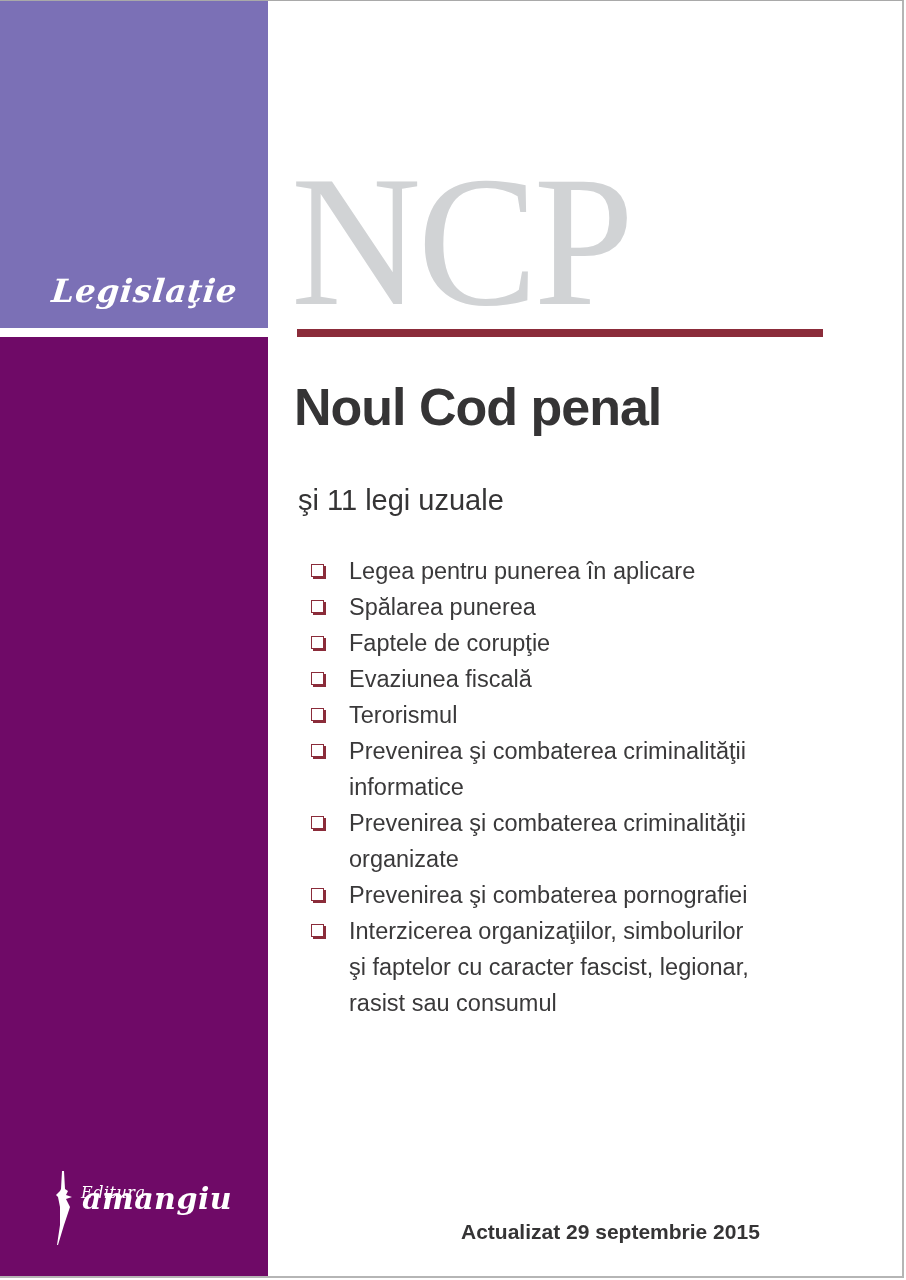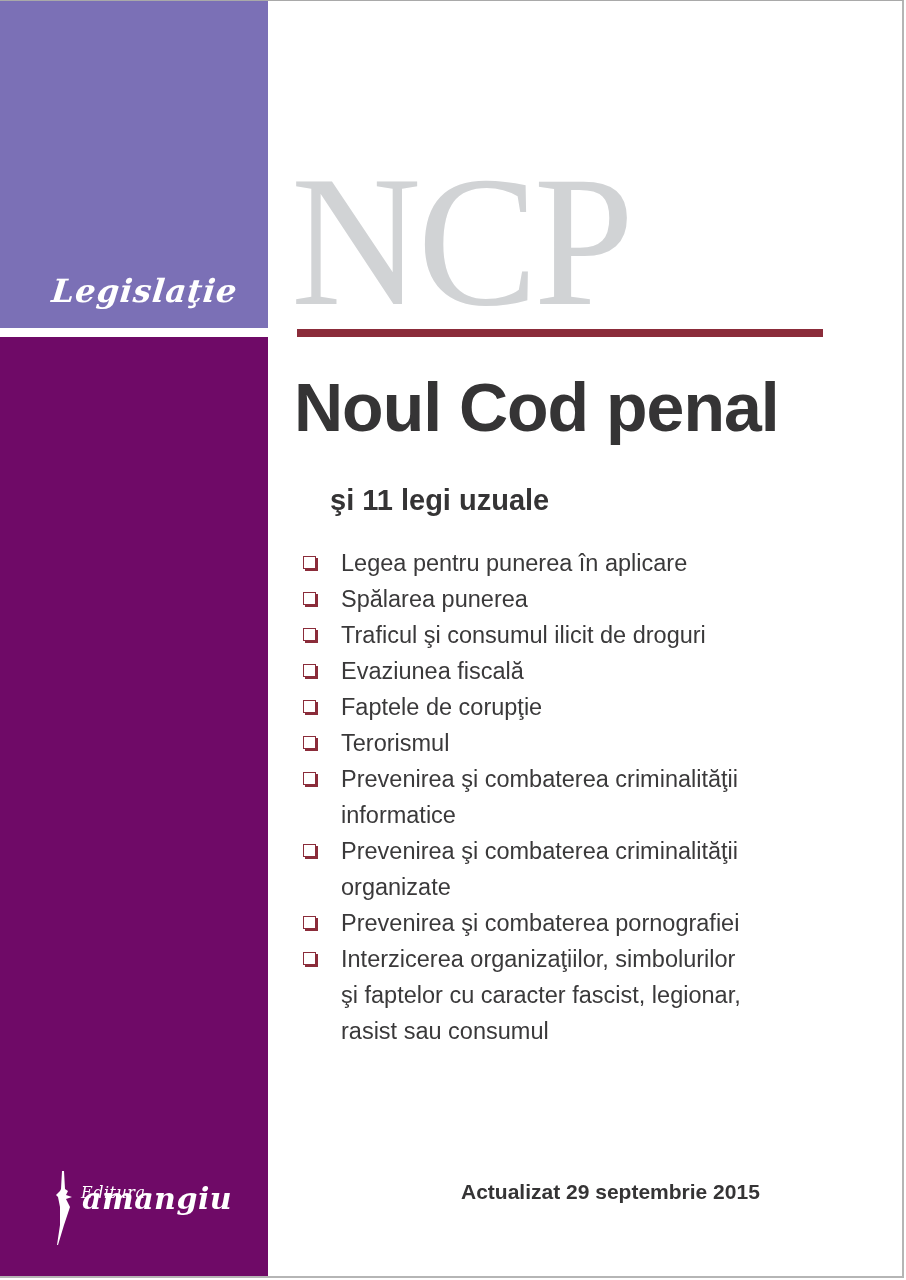--- a/index.html
+++ b/index.html
@@ -33,43 +33,43 @@
       position: absolute; left: 291px; top: 148px;
       font-family: "Liberation Serif", "DejaVu Serif", serif; font-size: 186px; line-height: 186px;
       color: #d1d3d5; letter-spacing: -4px; transform: scaleX(0.97); transform-origin: left top;
     }
     .rule {
       position: absolute; left: 297px; top: 329px; width: 526px; height: 8px;
       background: #8b2c3a;
     }
     .title {
       position: absolute; left: 294px; top: 362px;
-      font-family: "Liberation Sans", sans-serif; font-weight: bold; font-size: 68px; line-height: 90px;
+      font-family: "Liberation Sans", sans-serif; font-weight: bold; font-size: 52px; line-height: 90px;
       color: #353435; letter-spacing: -1px; white-space: nowrap;
     }
     .subtitle {
       position: absolute; left: 298px; top: 480px;
-      font-family: "Liberation Sans", sans-serif; font-weight: bold; font-size: 29px; line-height: 40px;
-      color: #353435; white-space: nowrap; margin-left: 32px;
+      font-family: "Liberation Sans", sans-serif; font-weight: normal; font-size: 29px; line-height: 40px;
+      color: #353435; white-space: nowrap;
     }
     .law-list {
       position: absolute; left: 303px; top: 545px; width: 560px;
-      margin: 0; padding: 0; list-style: none;
+      margin: 8px; padding: 0; list-style: none;
       font-family: "Liberation Sans", sans-serif; font-size: 23.5px; line-height: 36px;
       color: #3a393a;
     }
     .law-item { position: relative; padding-left: 38px; }
     .law-item .line { display: block; white-space: nowrap; }
     .checkbox {
       position: absolute; left: 0; top: 11px; width: 11px; height: 11px;
       border: 1.5px solid #8b2c3a; background: #ffffff;
       box-shadow: 2px 2px 0 #8b2c3a;
     }
     .updated {
-      position: absolute; left: 461px; top: 1180px;
+      position: absolute; left: 461px; top: 1220px;
       font-family: "Liberation Sans", sans-serif; font-weight: bold; font-size: 21px;
       color: #353435; white-space: nowrap;
     }
     .publisher {
       position: absolute; left: 54px; top: 1167px; width: 190px; height: 70px; color: #ffffff;
     }
     .publisher .editura {
       position: absolute; left: 27px; top: 16px;
       font-family: "DejaVu Serif", serif; font-style: italic; font-size: 16px; letter-spacing: 0.5px;
     }
@@ -98,29 +98,25 @@
   <li class="law-item">
     <span class="checkbox"></span>
     <span class="line">Legea pentru punerea în aplicare</span>
   </li>
   <li class="law-item">
     <span class="checkbox"></span>
     <span class="line">Spălarea punerea</span>
   </li>
   <li class="law-item">
     <span class="checkbox"></span>
-    <span class="line">Traficul şi consumul ilicit de droguri</span>
+    <span class="line">Faptele de corupţie</span>
   </li>
   <li class="law-item">
     <span class="checkbox"></span>
     <span class="line">Evaziunea fiscală</span>
-  </li>
-  <li class="law-item">
-    <span class="checkbox"></span>
-    <span class="line">Faptele de corupţie</span>
   </li>
   <li class="law-item">
     <span class="checkbox"></span>
     <span class="line">Terorismul</span>
   </li>
   <li class="law-item">
     <span class="checkbox"></span>
     <span class="line">Prevenirea şi combaterea criminalităţii</span>
     <span class="line">informatice</span>
   </li>

